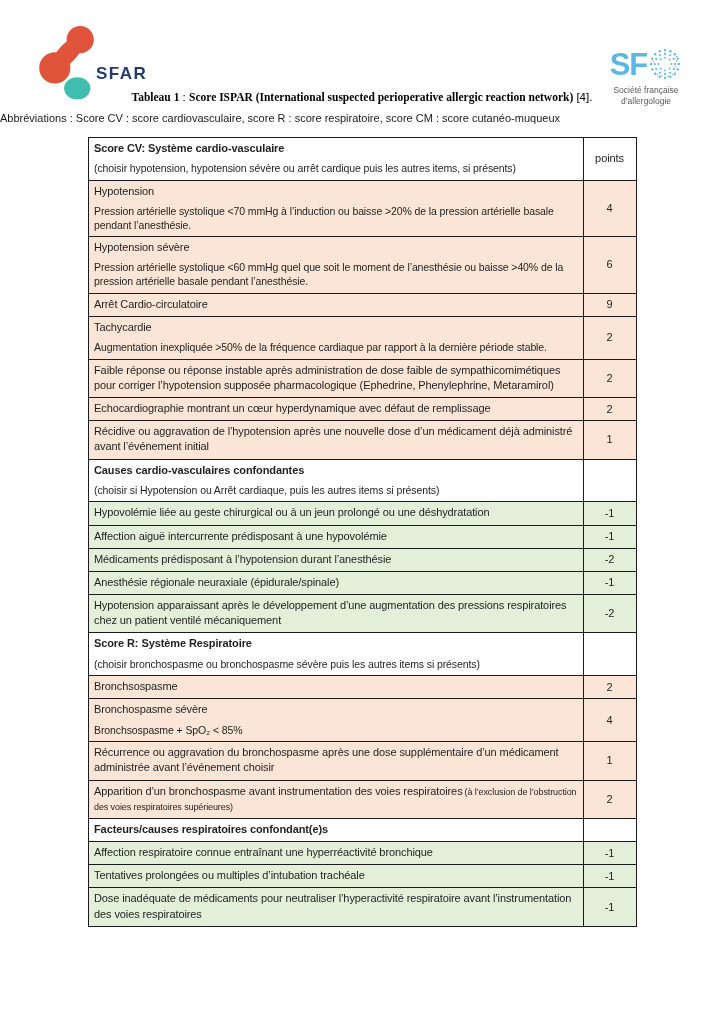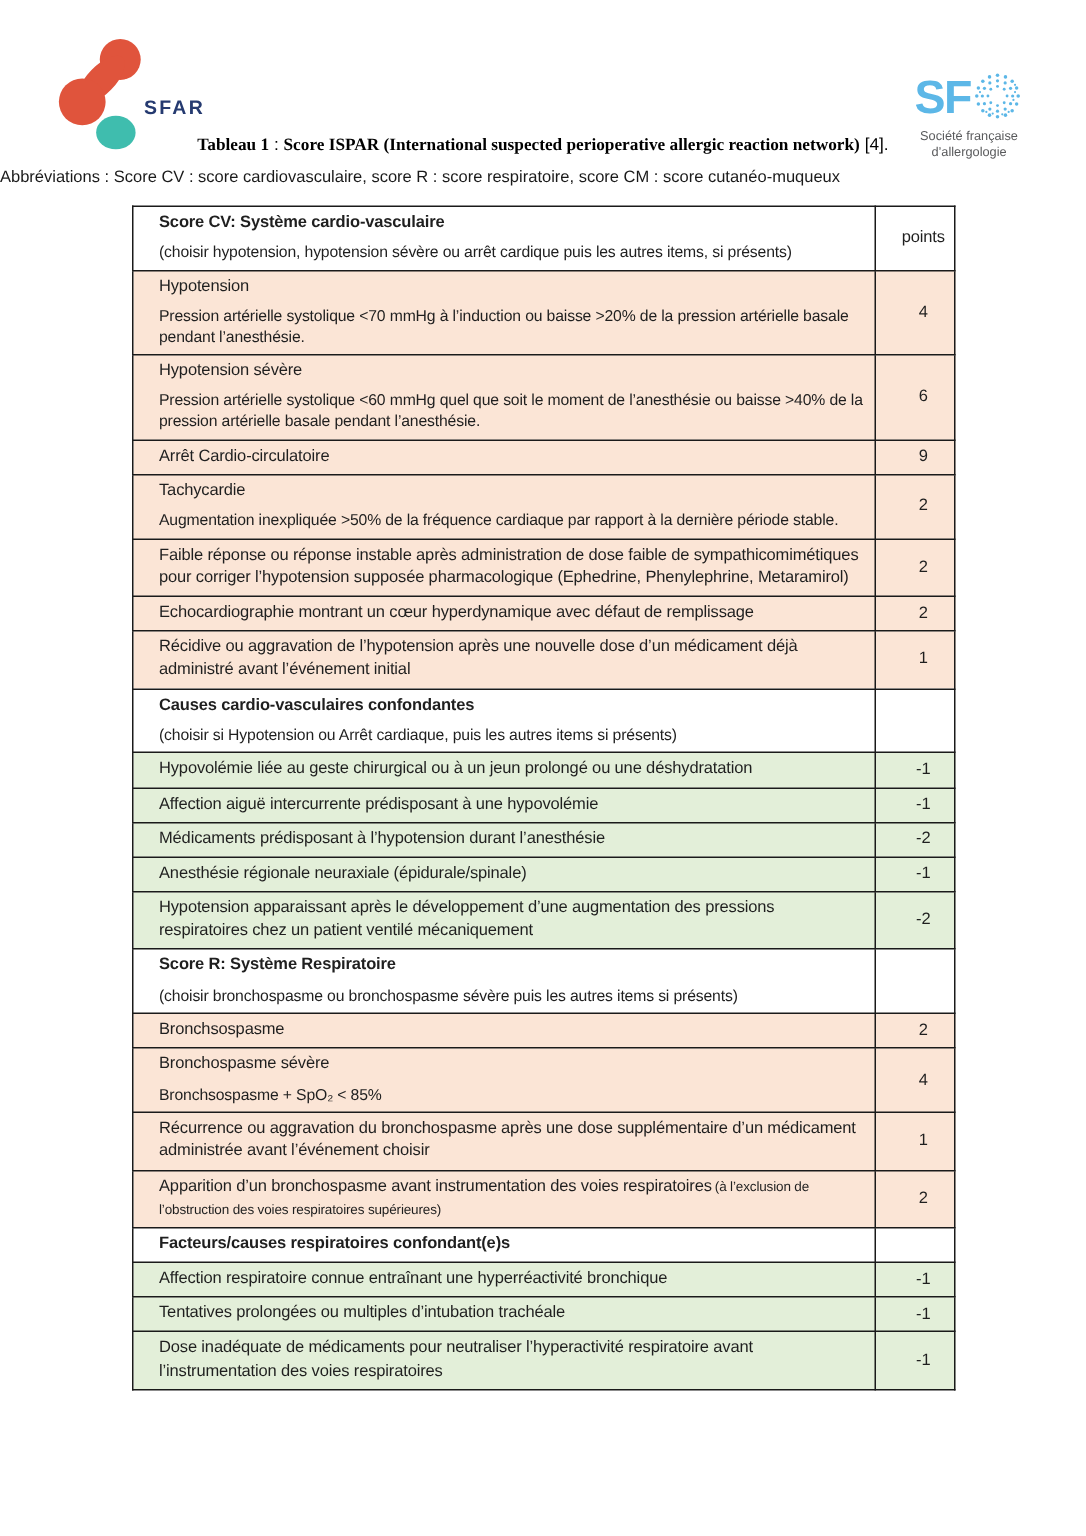--- a/index.html
+++ b/index.html
@@ -14,21 +14,21 @@
     margin:0 auto; overflow:hidden;
     font-family:"Liberation Sans", sans-serif; color:var(--text);
   }
   
   .sfar-logo{position:absolute; left:38px; top:26px; width:150px; height:78px;}
   .sfar-logo svg{position:absolute; left:0; top:0; height:76px; width:59px;}
   .blob{fill:var(--orange);}
   .blob-teal{fill:var(--teal);}
   .sfar-text{
     position:absolute; left:58px; top:38px;
-    font-size:13px; font-weight:bold; letter-spacing:1.5px; color:var(--navy);
+    font-size:17px; font-weight:bold; letter-spacing:1.5px; color:var(--navy);
   }
   .sfa-logo{position:absolute; left:594px; top:45px; width:104px; text-align:center;}
   .sfa-row{display:flex; align-items:center; justify-content:center; height:38px;}
   .sfa-sf{font-size:31px; font-weight:bold; color:var(--sfa-blue); letter-spacing:-1px; line-height:1;}
   .sfa-row svg{width:34px; height:34px; margin-left:1px;}
   .dot{fill:var(--sfa-blue);}
   .sfa-sub{margin-top:2px; font-size:8.5px; line-height:1.25; color:var(--sub-gray);}
   
   .title{
     position:absolute; top:91px; left:0; right:0; text-align:center;
@@ -40,21 +40,21 @@
     font-size:11px; color:#1a1a1a;
   }
   
   table.score-table{
     position:absolute; left:88px; top:137px; width:548px;
     border-collapse:collapse; table-layout:fixed;
     font-size:11px; letter-spacing:-0.1px;
   }
   table.score-table td{
     border:1px solid var(--border);
-    padding:3px 6px 4px 17px; vertical-align:middle;
+    padding:3px 6px 4px 5px; vertical-align:middle;
   }
   td.crit .lab{line-height:1.38;}
   td.crit .lab.bold{font-weight:bold;}
   td.crit .sub{margin-top:6px; font-size:10.5px; line-height:1.3;}
   td.crit .sub.it{}
   .small{font-size:9px; margin-left:2px;}
   td.pts{text-align:center; font-size:11px; padding:2px;}
   tr.bg-peach td{background:var(--peach);}
   tr.bg-green td{background:var(--green);}
   tr.bg-white td{background:var(--white);}

